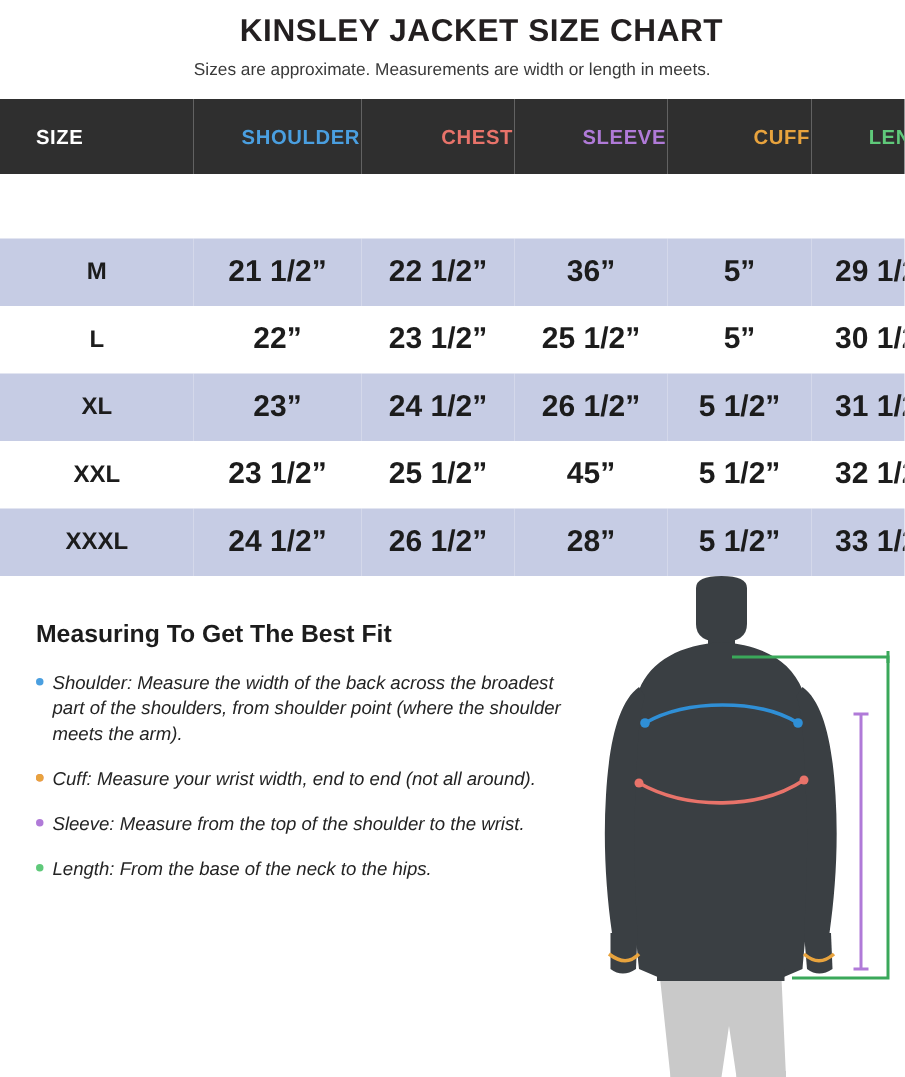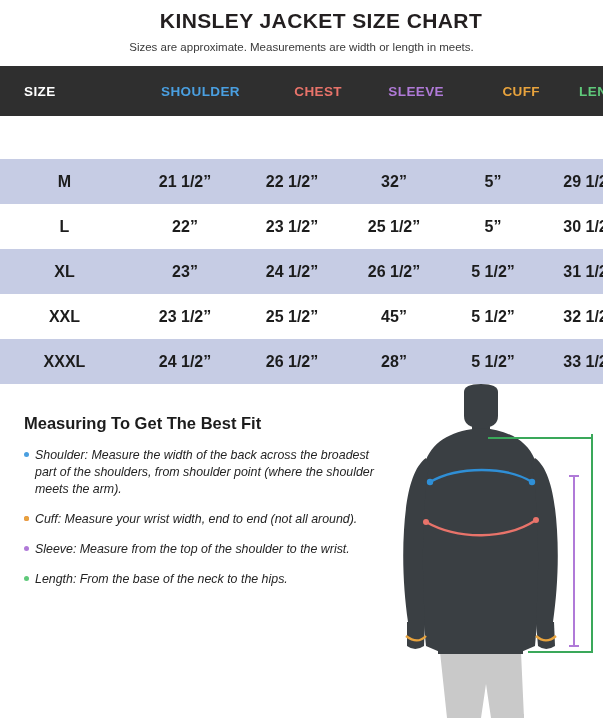--- a/index.html
+++ b/index.html
@@ -56,21 +56,21 @@
     text-align: right;
   }
   table.size-table thead th.col-size {
     text-align: left;
     padding-left: 24px;
     color: #ffffff;
   }
   table.size-table tbody td {
     height: 43px;
     text-align: center;
-    font-size: 16px;
+    font-size: 20px;
     font-weight: bold;
     color: #1c1c1c;
   }
   table.size-table tbody td.col-size {
     font-size: 16px;
   }
   tr.row-odd td { background: #c6cce4; }
   tr.row-even td { background: #ffffff; }
   .spacer-row td { height: 12px; background: #ffffff; padding: 0; }
   
@@ -138,21 +138,21 @@
       </tr>
     </thead>
     <tbody>
       <tr class="spacer-row">
         <td colspan="6"></td>
       </tr>
       <tr class="row-odd">
         <td class="col-size">M</td>
         <td>21 1/2”</td>
         <td>22 1/2”</td>
-        <td>32”</td>
+        <td>36”</td>
         <td>5”</td>
         <td>29 1/2”</td>
       </tr>
       <tr class="row-even">
         <td class="col-size">L</td>
         <td>22”</td>
         <td>23 1/2”</td>
         <td>25 1/2”</td>
         <td>5”</td>
         <td>30 1/2”</td>

